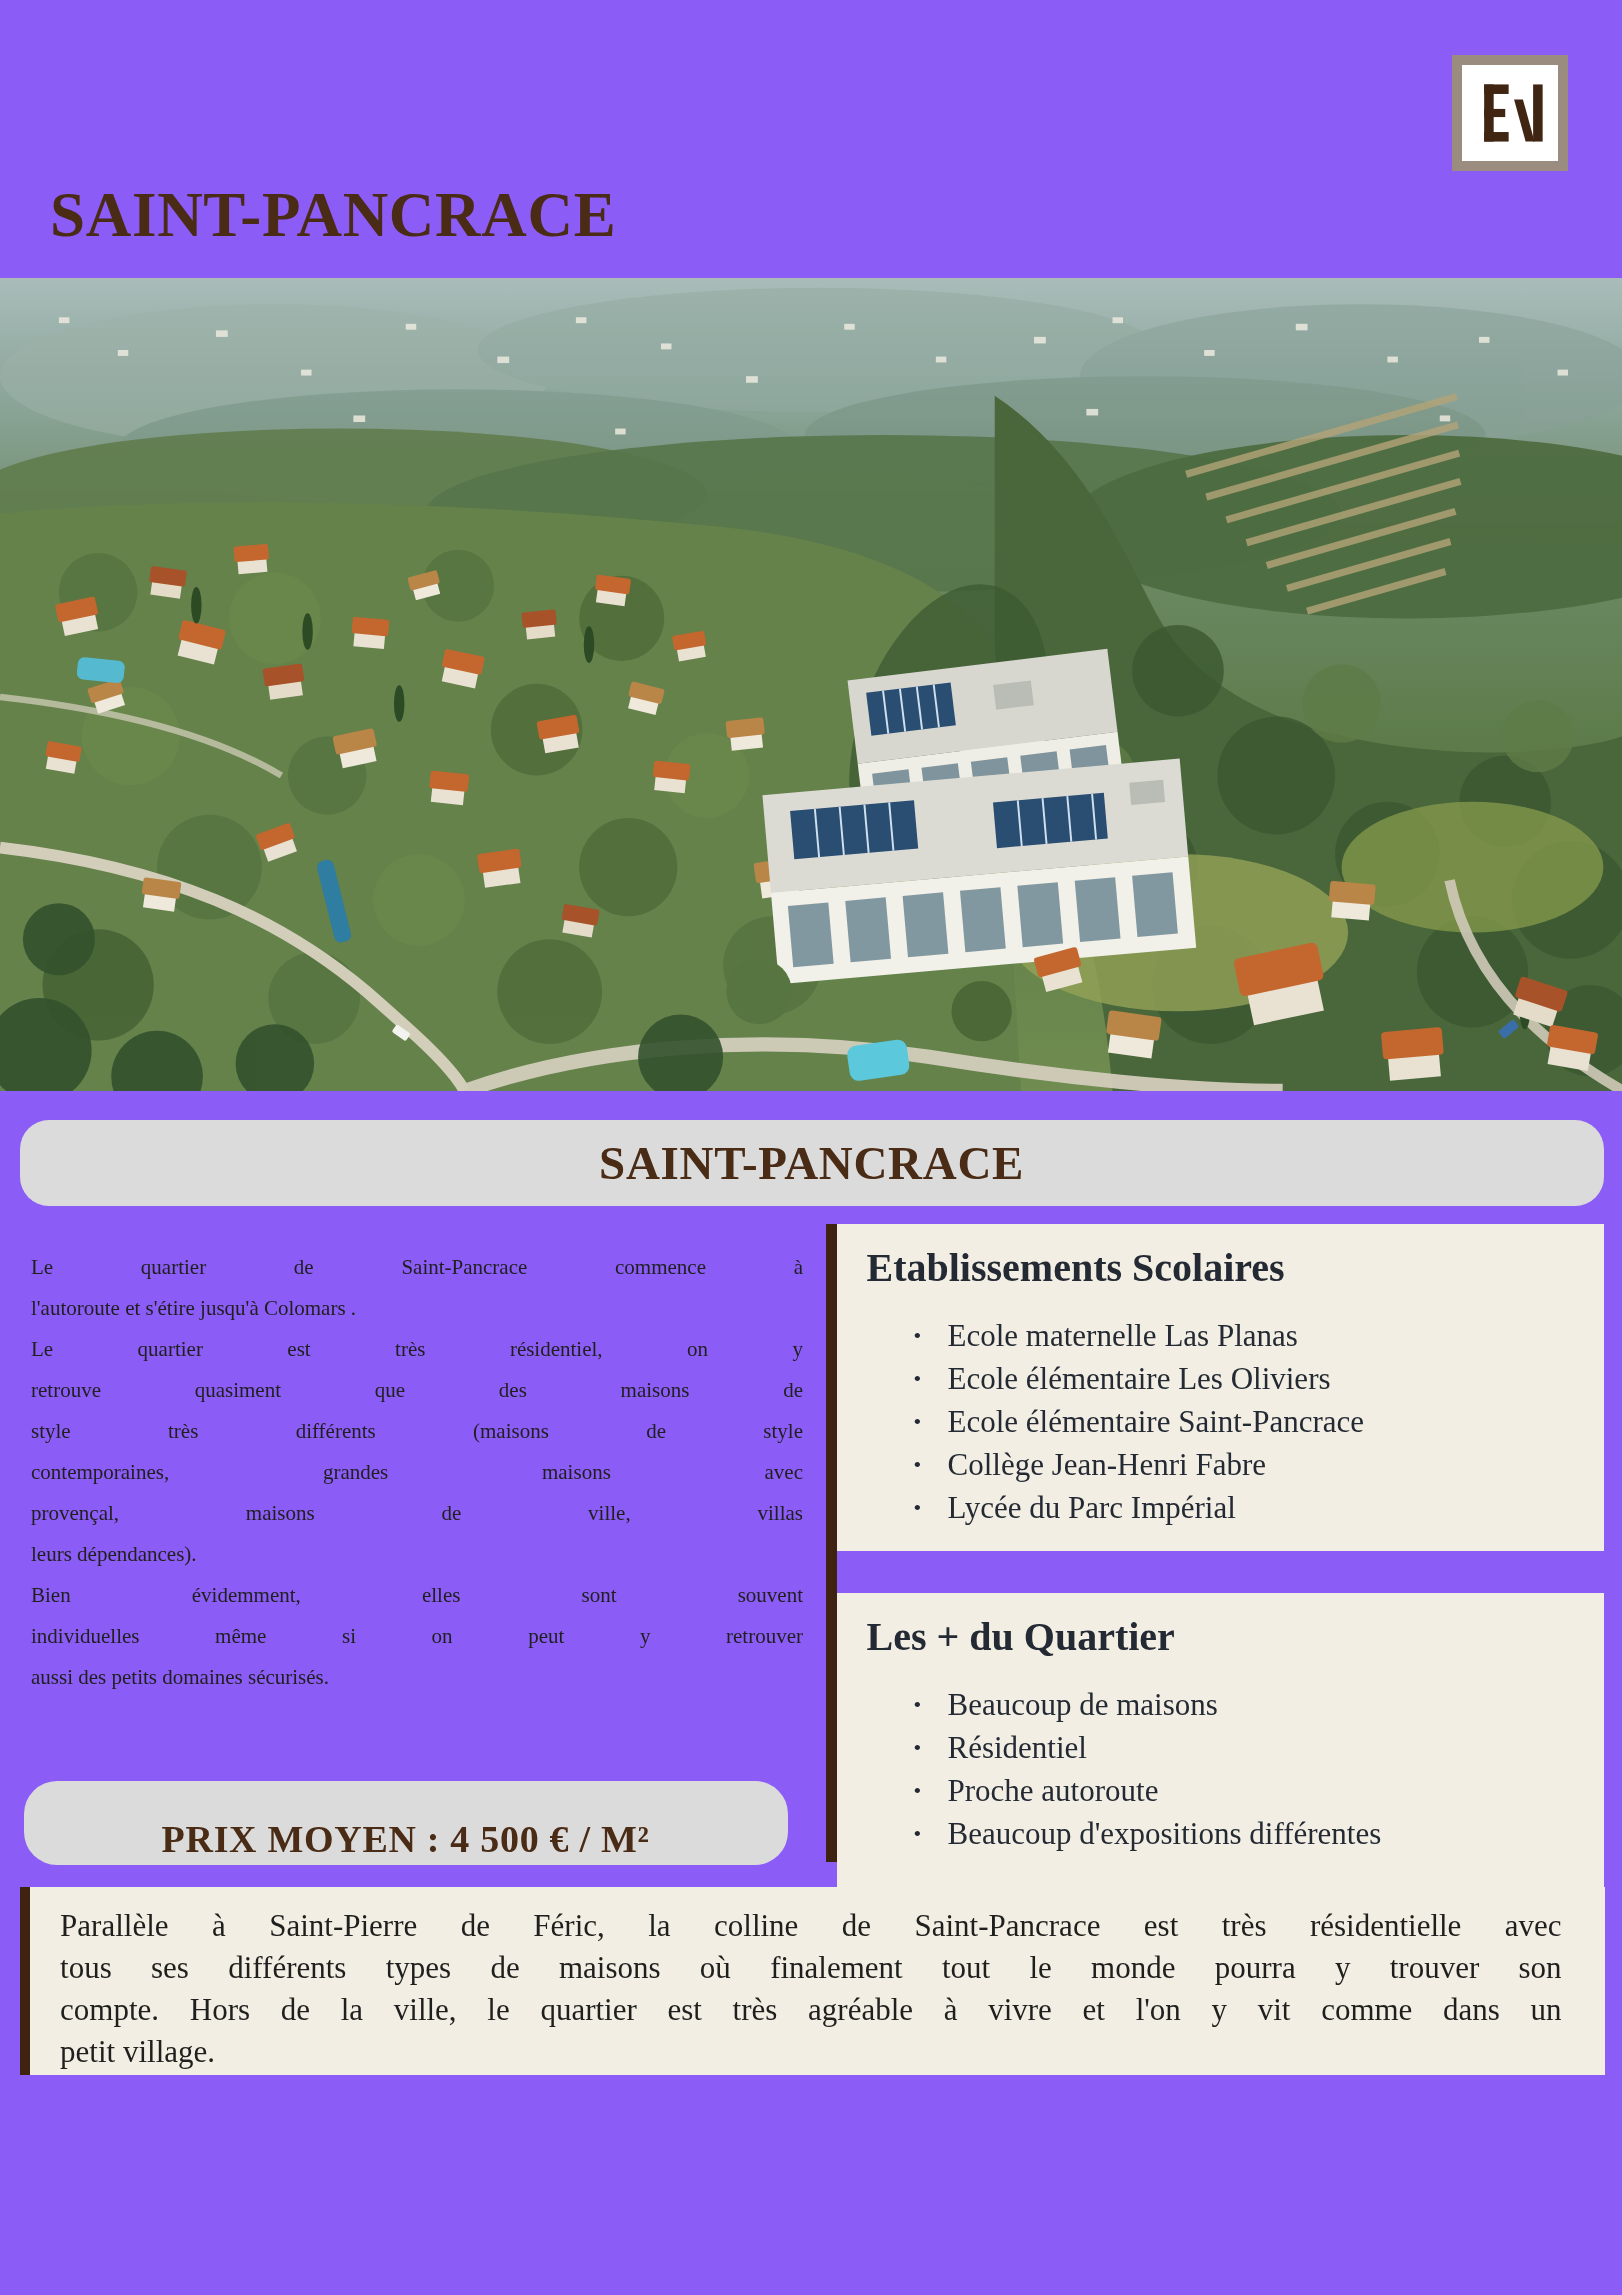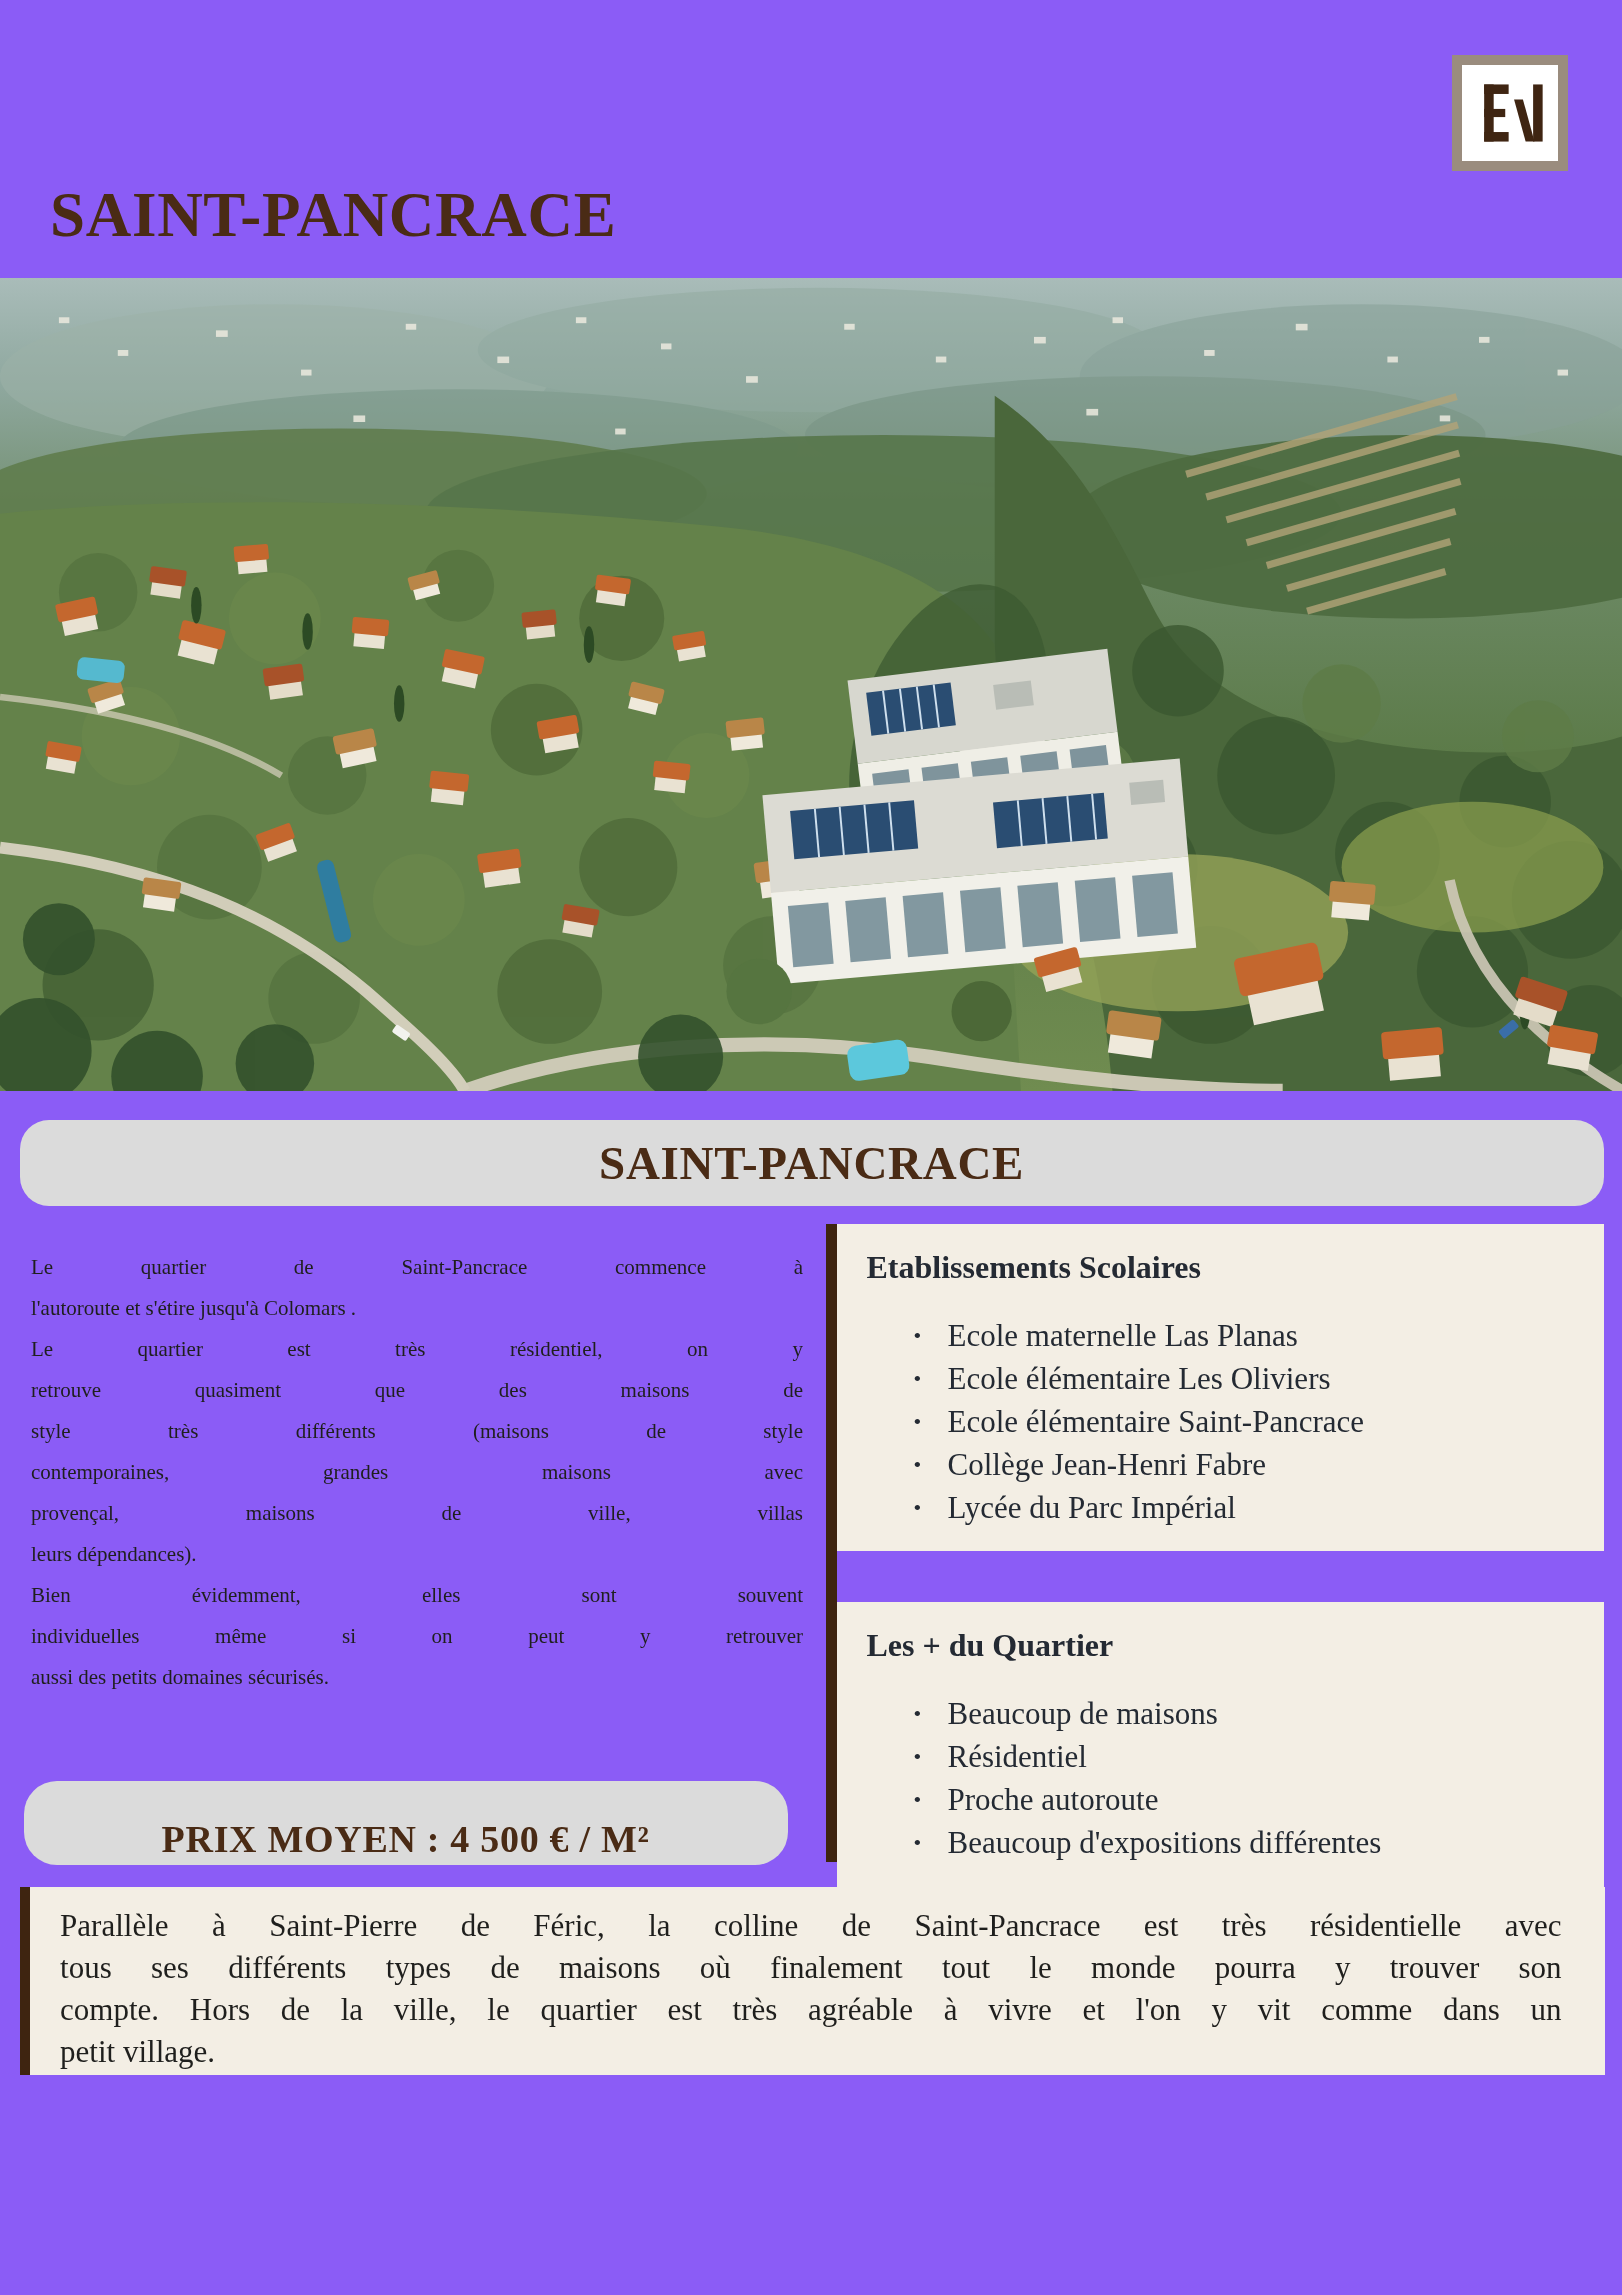--- a/index.html
+++ b/index.html
@@ -43,22 +43,22 @@
   .desc .line{text-align:justify;text-align-last:justify;}
   .desc .para .line:last-child{text-align-last:left;}
   
   .side{position:absolute;left:826px;top:1224px;width:777px;height:638px;}
   .side-bar{position:absolute;left:0;top:0;width:10.5px;height:638px;background:var(--bar,#3E2410);}
   .panel{
     position:absolute;left:10.5px;width:767px;background:var(--cream,#F3EEE4);
     padding:23.6px 26px 0 30px;color:var(--panelink,#242A33);
   }
   .panel1{top:0;height:327px;}
-  .panel2{top:378px;height:313px;}
-  .panel h2{margin:0;font-size:32px;line-height:39px;font-weight:bold;color:var(--panelink,#242A33);}
+  .panel2{top:369px;height:313px;}
+  .panel h2{margin:0;font-size:40px;line-height:39px;font-weight:bold;color:var(--panelink,#242A33);}
   .panel ul{list-style:none;margin:27.5px 0 0 0;padding:0 0 0 43px;}
   .panel li{display:flex;line-height:43px;font-size:31px;}
   .panel .dot{flex:0 0 38px;font-size:22px;text-align:left;padding-left:3.9px;}
   .panel .txt{flex:1;}
   
   .price{
     position:absolute;left:23.6px;top:1781px;width:764px;height:84px;
     background:var(--gray,#DBDBDB);border-radius:33px;
     display:flex;align-items:center;justify-content:center;
   }

